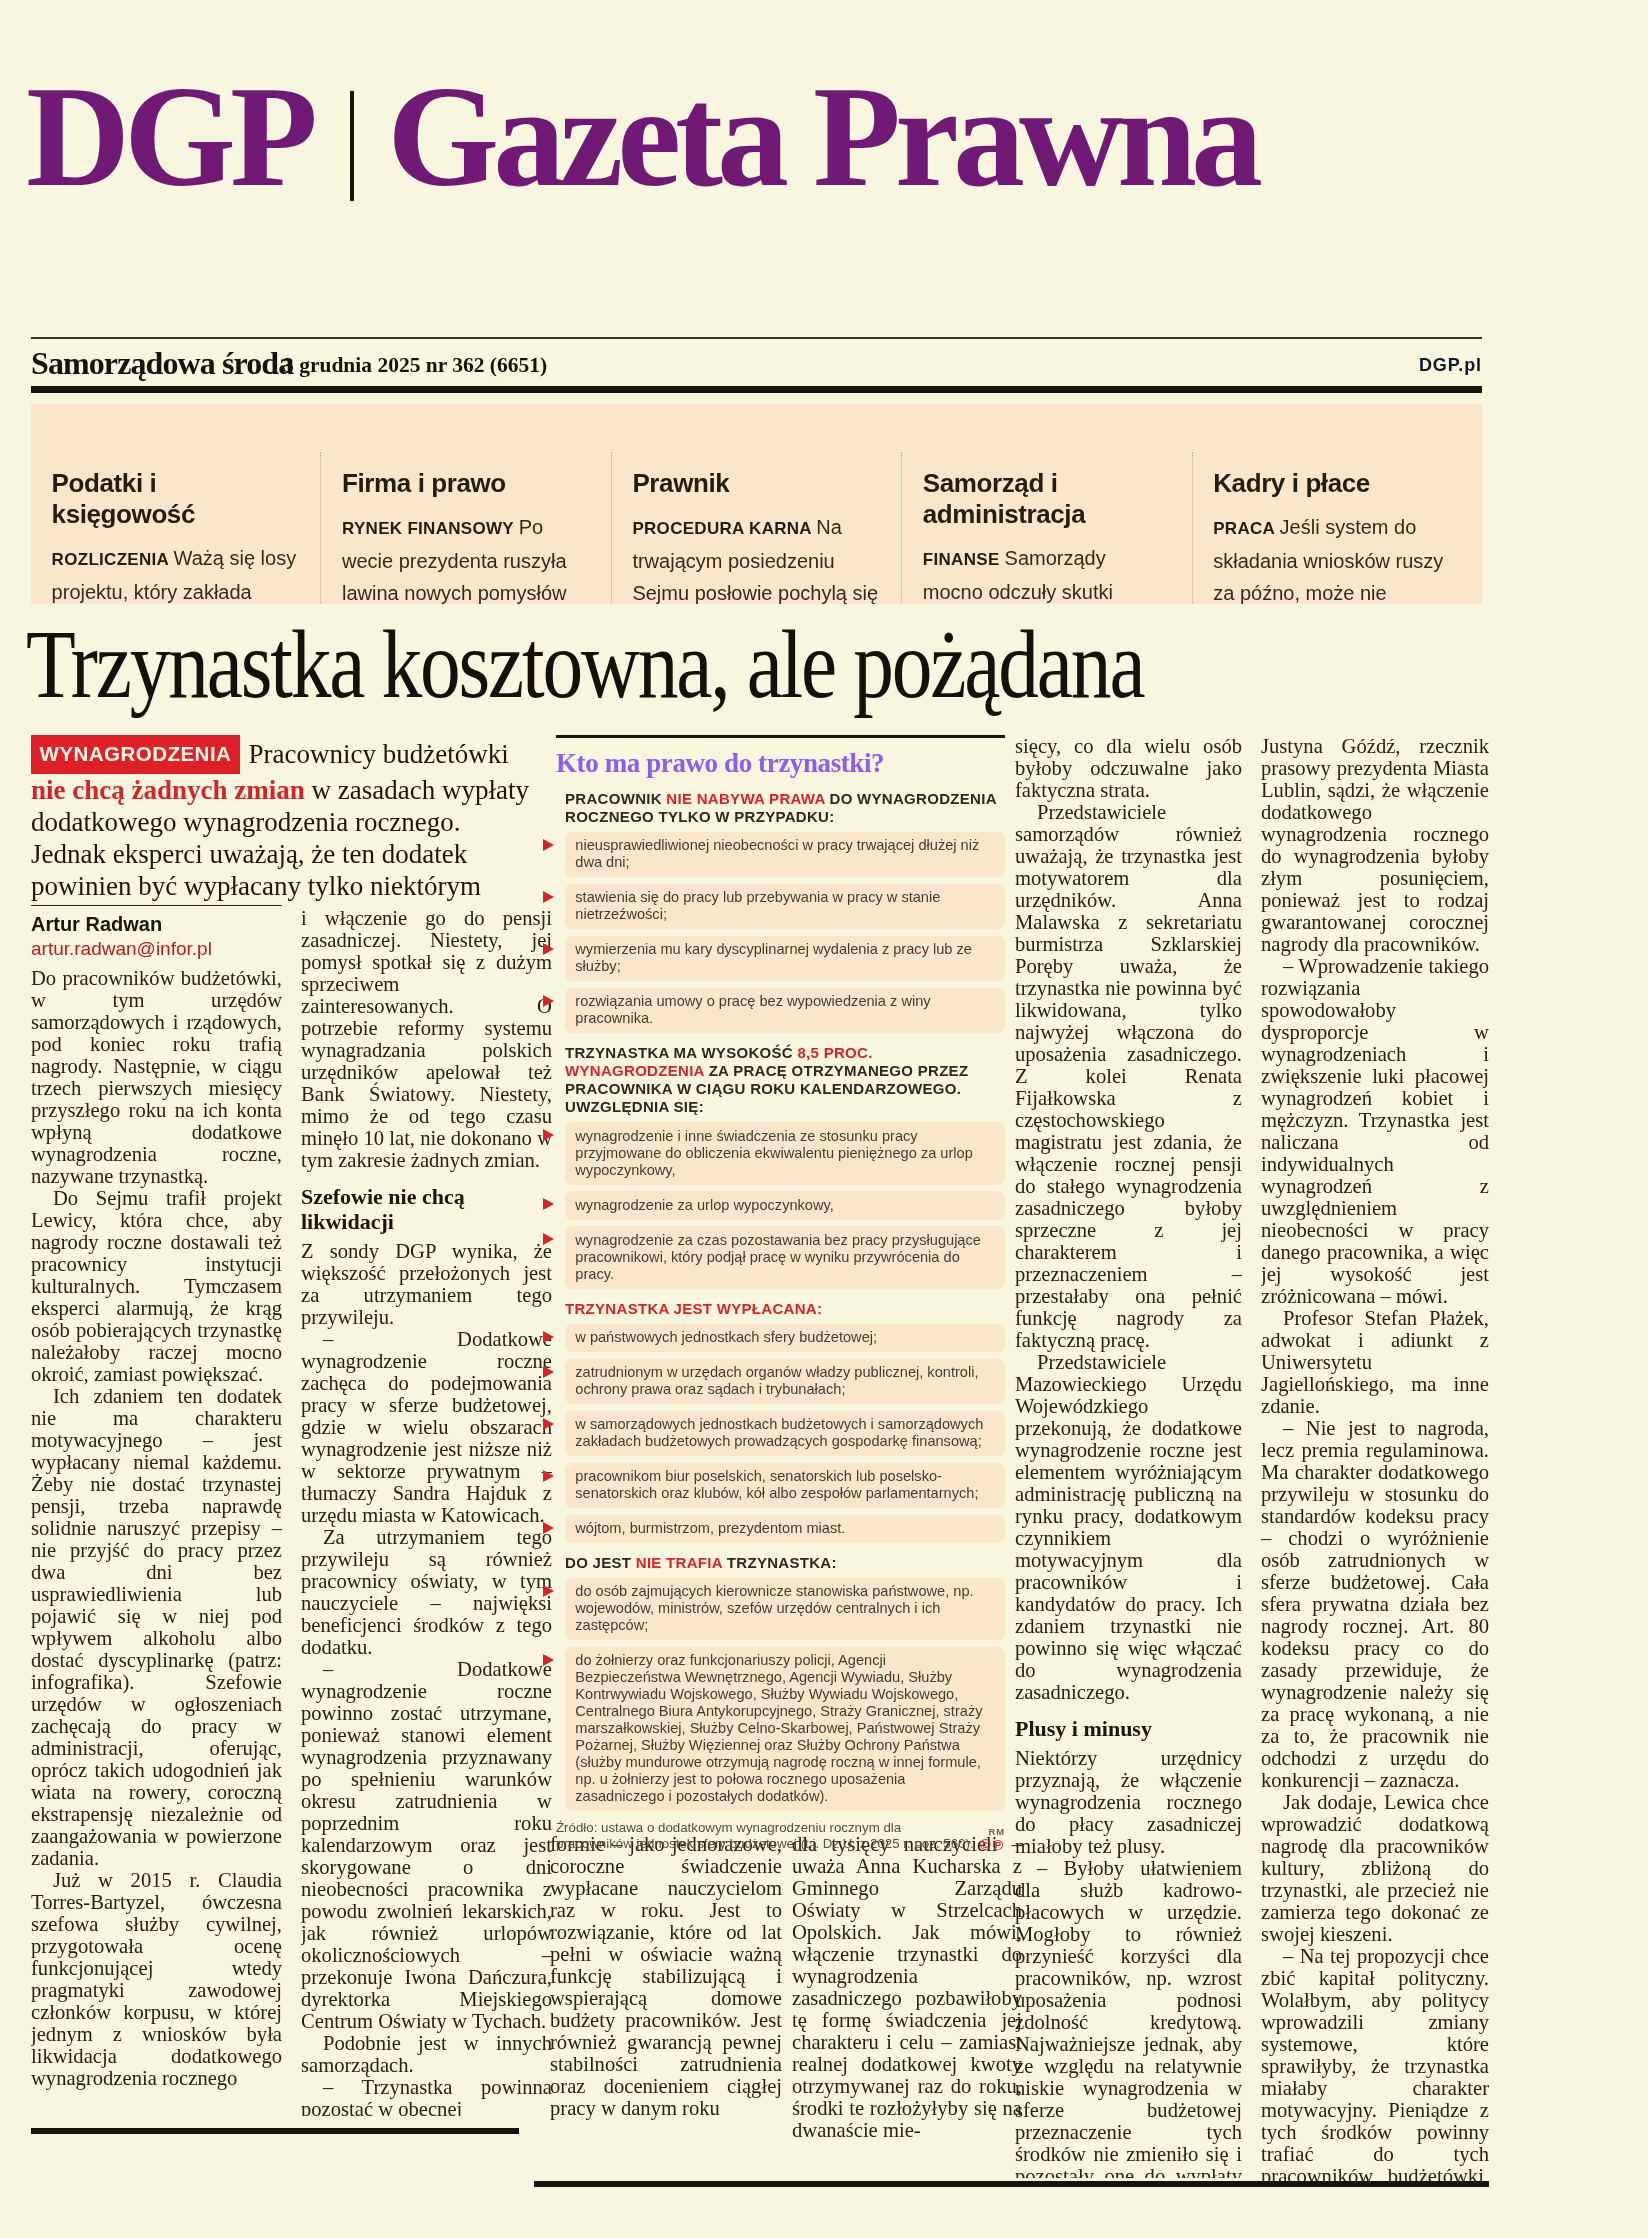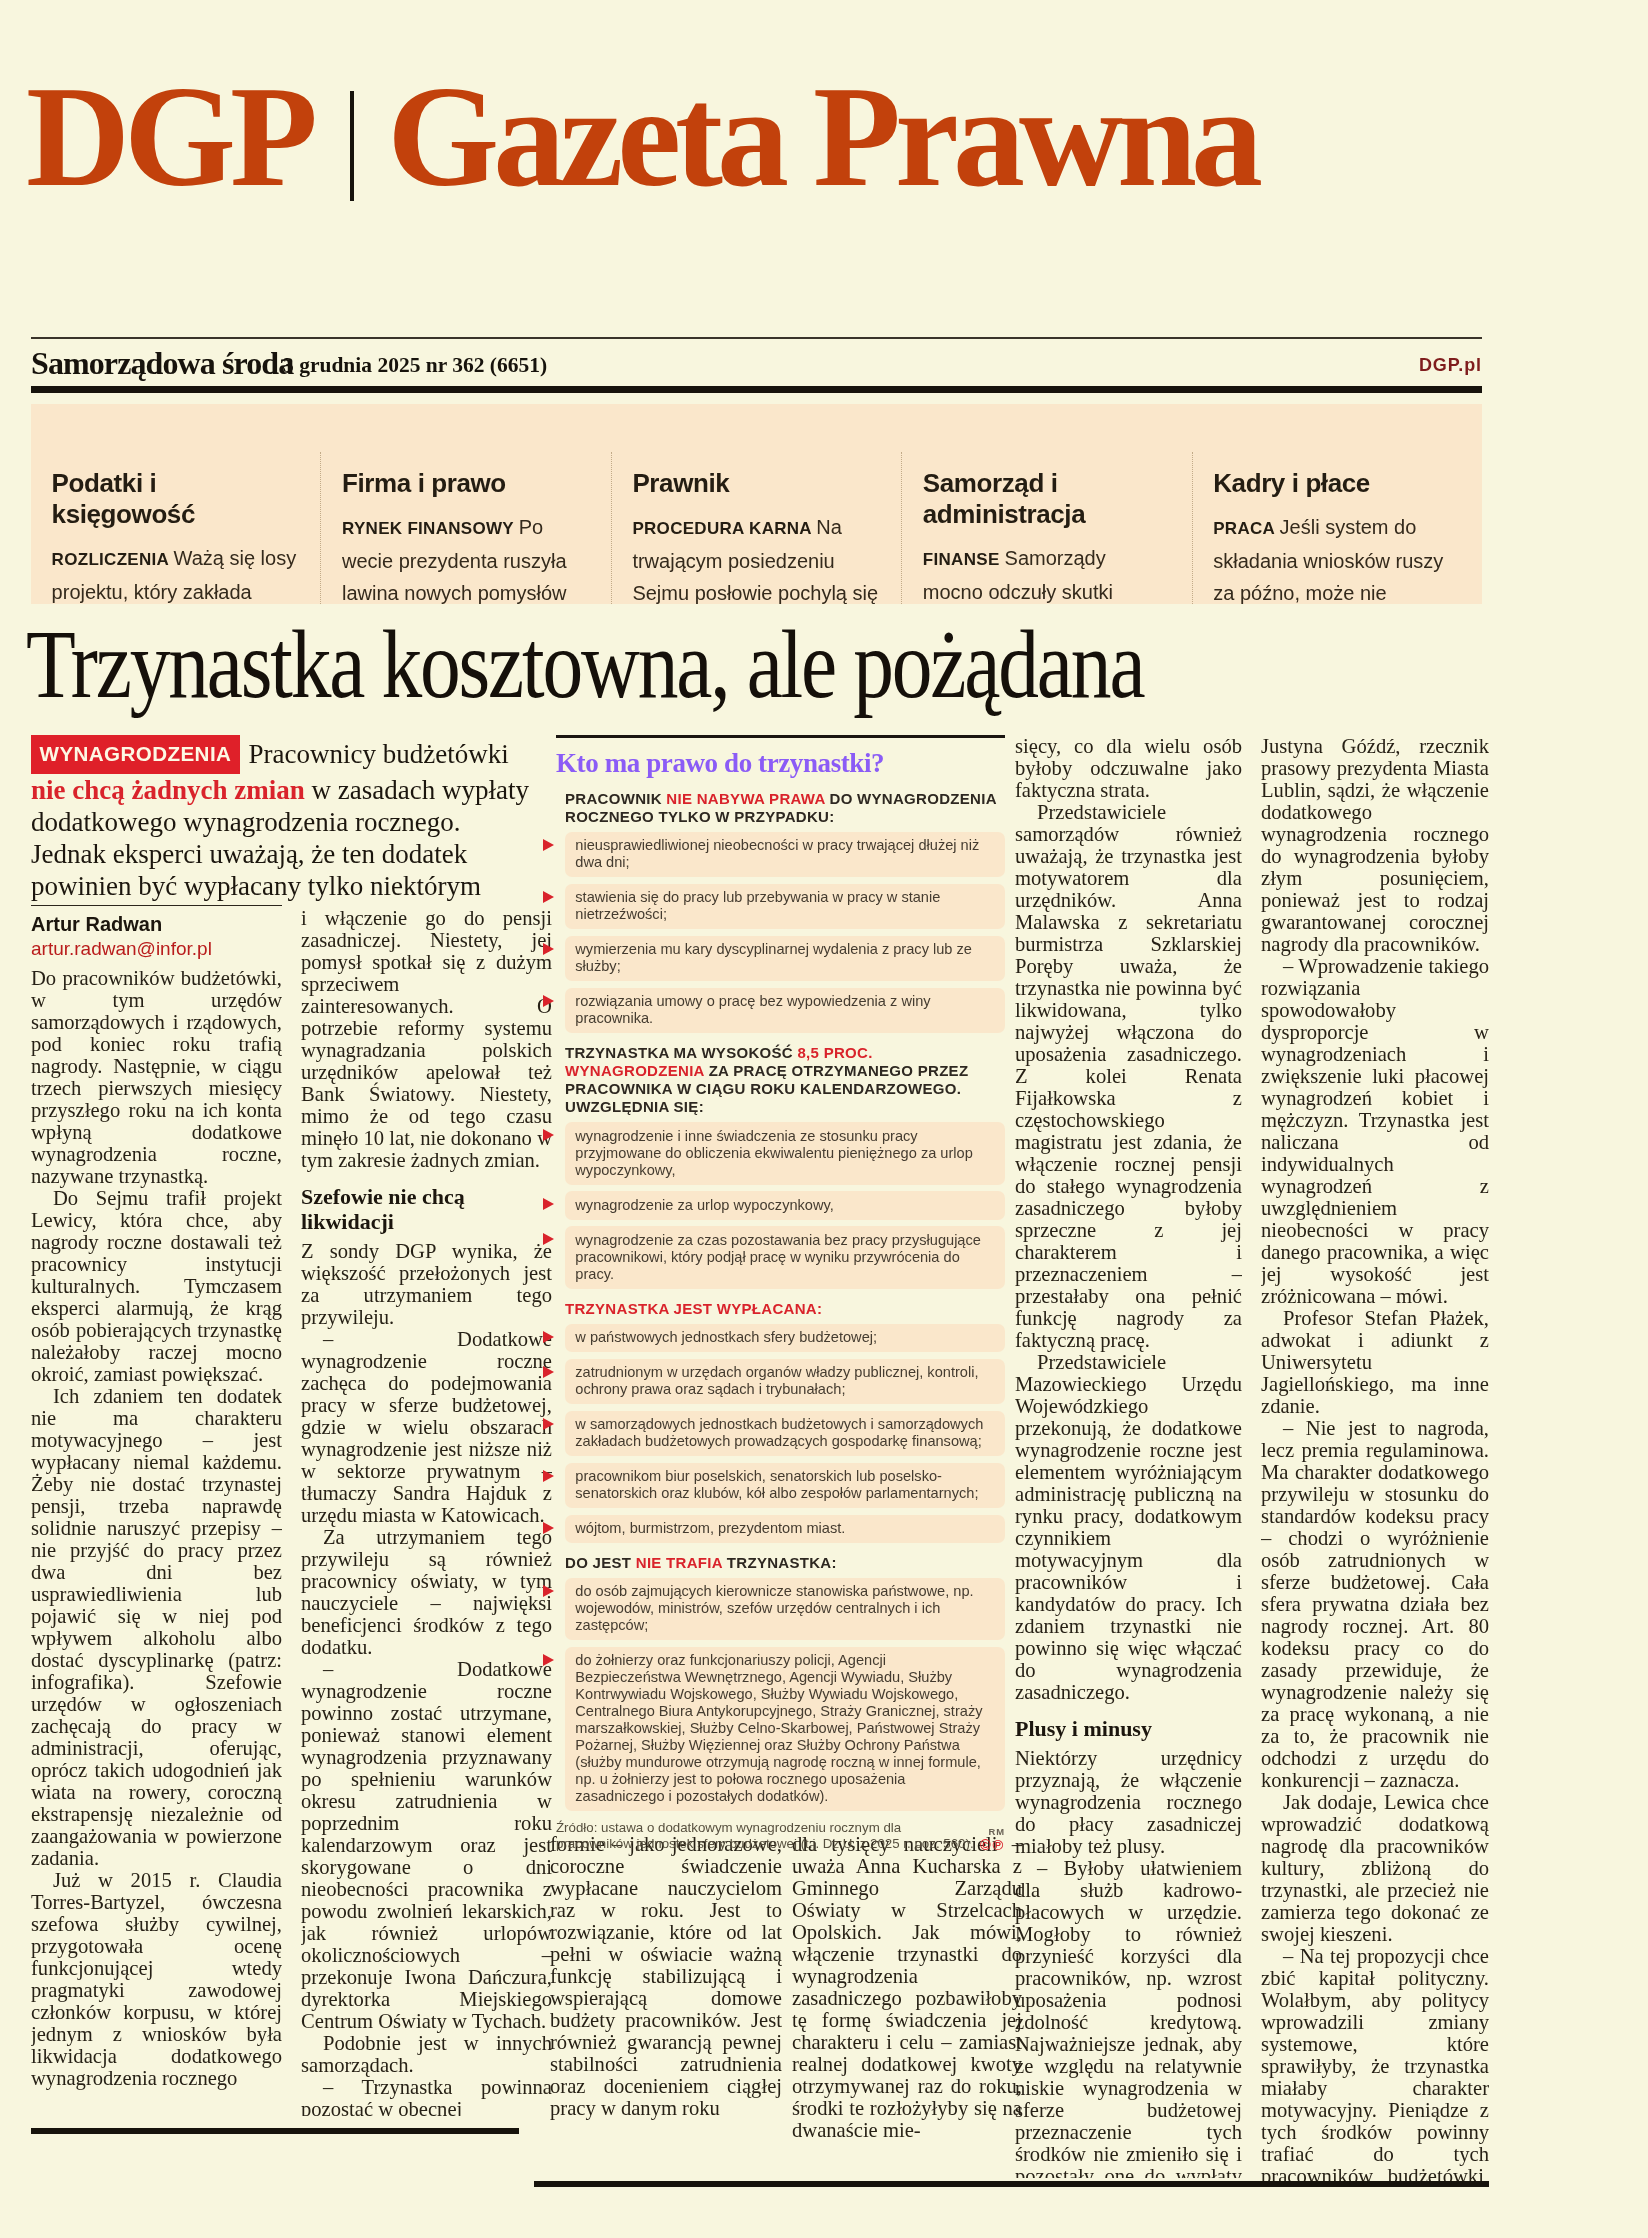--- a/index.html
+++ b/index.html
@@ -4,30 +4,30 @@
 <style>
   * { margin:0; padding:0; box-sizing:border-box; }
   html,body { background:#e8e6d8; }
   .page { position:relative; width:1649px; height:2239px; background:#f8f6de;
           font-family:"Liberation Serif", serif; color:#241e15; overflow:hidden; }
 
   
   .masthead { position:absolute; left:26px; top:58px; width:1460px; height:148px;
               display:flex; align-items:flex-end; }
   .m-abbr, .m-name { font-family:"Liberation Serif", serif; font-weight:700;
-              font-size:144px; line-height:0.95; letter-spacing:-6px; color:#c2410c; }
+              font-size:144px; line-height:0.95; letter-spacing:-6px; color:#701a75; }
   .m-div { width:4.3px; height:110px; background:#17130c; margin:0 33px 5.2px 38px; }
 
   
   .rule-thin  { position:absolute; left:31px; top:337px; width:1451px; height:1.7px; background:#3a342a; }
   .dateline   { position:absolute; left:31px; top:343px; width:1451px; height:40px; }
   .d-edition  { position:absolute; left:0; top:1.7px; font-weight:700; font-size:32px; letter-spacing:-0.9px; color:#17130c; }
   .d-issue    { position:absolute; left:252px; top:10.3px; font-weight:700; font-size:21.5px; color:#17130c; }
   .d-site     { position:absolute; right:0; top:12px; font-family:"Liberation Sans",sans-serif;
-                font-weight:700; font-size:18px; letter-spacing:0.9px; color:#7f1d1d; }
+                font-weight:700; font-size:18px; letter-spacing:0.9px; color:#0f172a; }
   .rule-thick { position:absolute; left:31px; top:386px; width:1451px; height:6.9px; background:#17130c; }
 
   
   .teasers { position:absolute; left:31px; top:404px; width:1451px; height:200px;
              background:#fae7cb; display:flex; overflow:hidden; }
   .teaser  { flex:1 1 0; padding:15.5px 19px 8.6px 20.6px; position:relative;
              font-family:"Liberation Sans",sans-serif;margin-top:48px; }
   .teaser + .teaser { border-left:1.7px dotted #c2ab88; }
   .t-title { font-weight:700; font-size:26px; letter-spacing:-0.4px; color:#241d12; margin-bottom:12px; }
   .t-body  { font-size:20px; line-height:32px; color:#342a1c; position:relative; padding-right:3.4px; }

